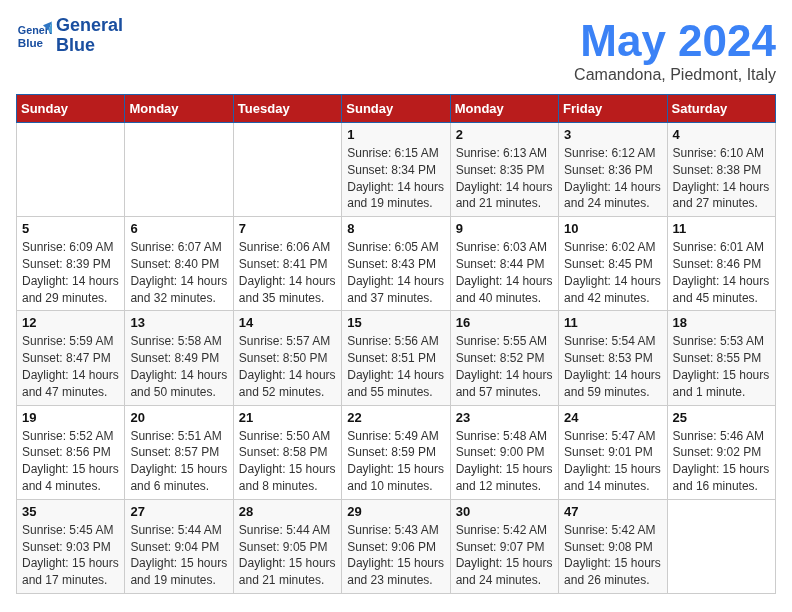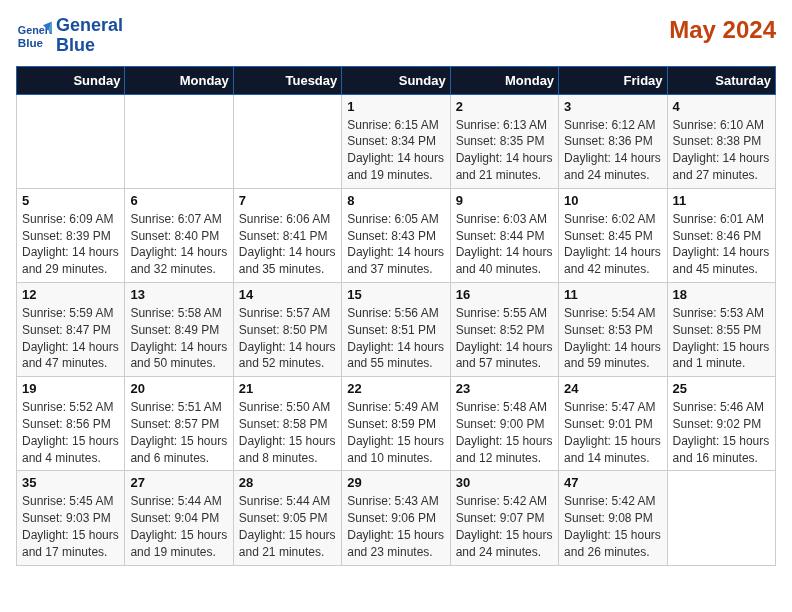--- a/index.html
+++ b/index.html
@@ -28,39 +28,39 @@
     }
     .logo-icon {
       width: 36px;
       height: 36px;
       margin-right: 4px;
     }
     .title-block {
       text-align: right;
     }
     .title-block h1 {
-      font-size: 24px;
-      font-weight: bold;
-      color: #c2410c;
+      font-size: 44px;
+      font-weight: bold;
+      color: #3b82f6;
     }
     .title-block h2 {
       font-size: 16px;
       font-weight: normal;
       color: #444;
     }
     table {
       width: 100%;
       border-collapse: collapse;
       font-size: 11px;
     }
     thead tr th {
-      background-color: #0f172a;
+      background-color: #b91c1c;
       color: #fff;
       padding: 6px 4px;
-      text-align: right;
+      text-align: left;
       font-size: 13px;
       font-weight: bold;
       border: 1px solid #2060aa;
     }
     tbody tr td {
       border: 1px solid #ccc;
       padding: 4px 5px;
       vertical-align: top;
       min-height: 80px;
       width: 14.28%;
@@ -98,20 +98,21 @@
     </svg>
     <div>
       <div class="logo-text">
         <div>General</div>
         <div>Blue</div>
       </div>
     </div>
   </div>
   <div class="title-block">
     <h1>May 2024</h1>
+    <h2>Camandona, Piedmont, Italy</h2>
   </div>
 </div>
 
 <table>
   <thead>
     <tr>
       <th>Sunday</th>
       <th>Monday</th>
       <th>Tuesday</th>
       <th>Sunday</th>

